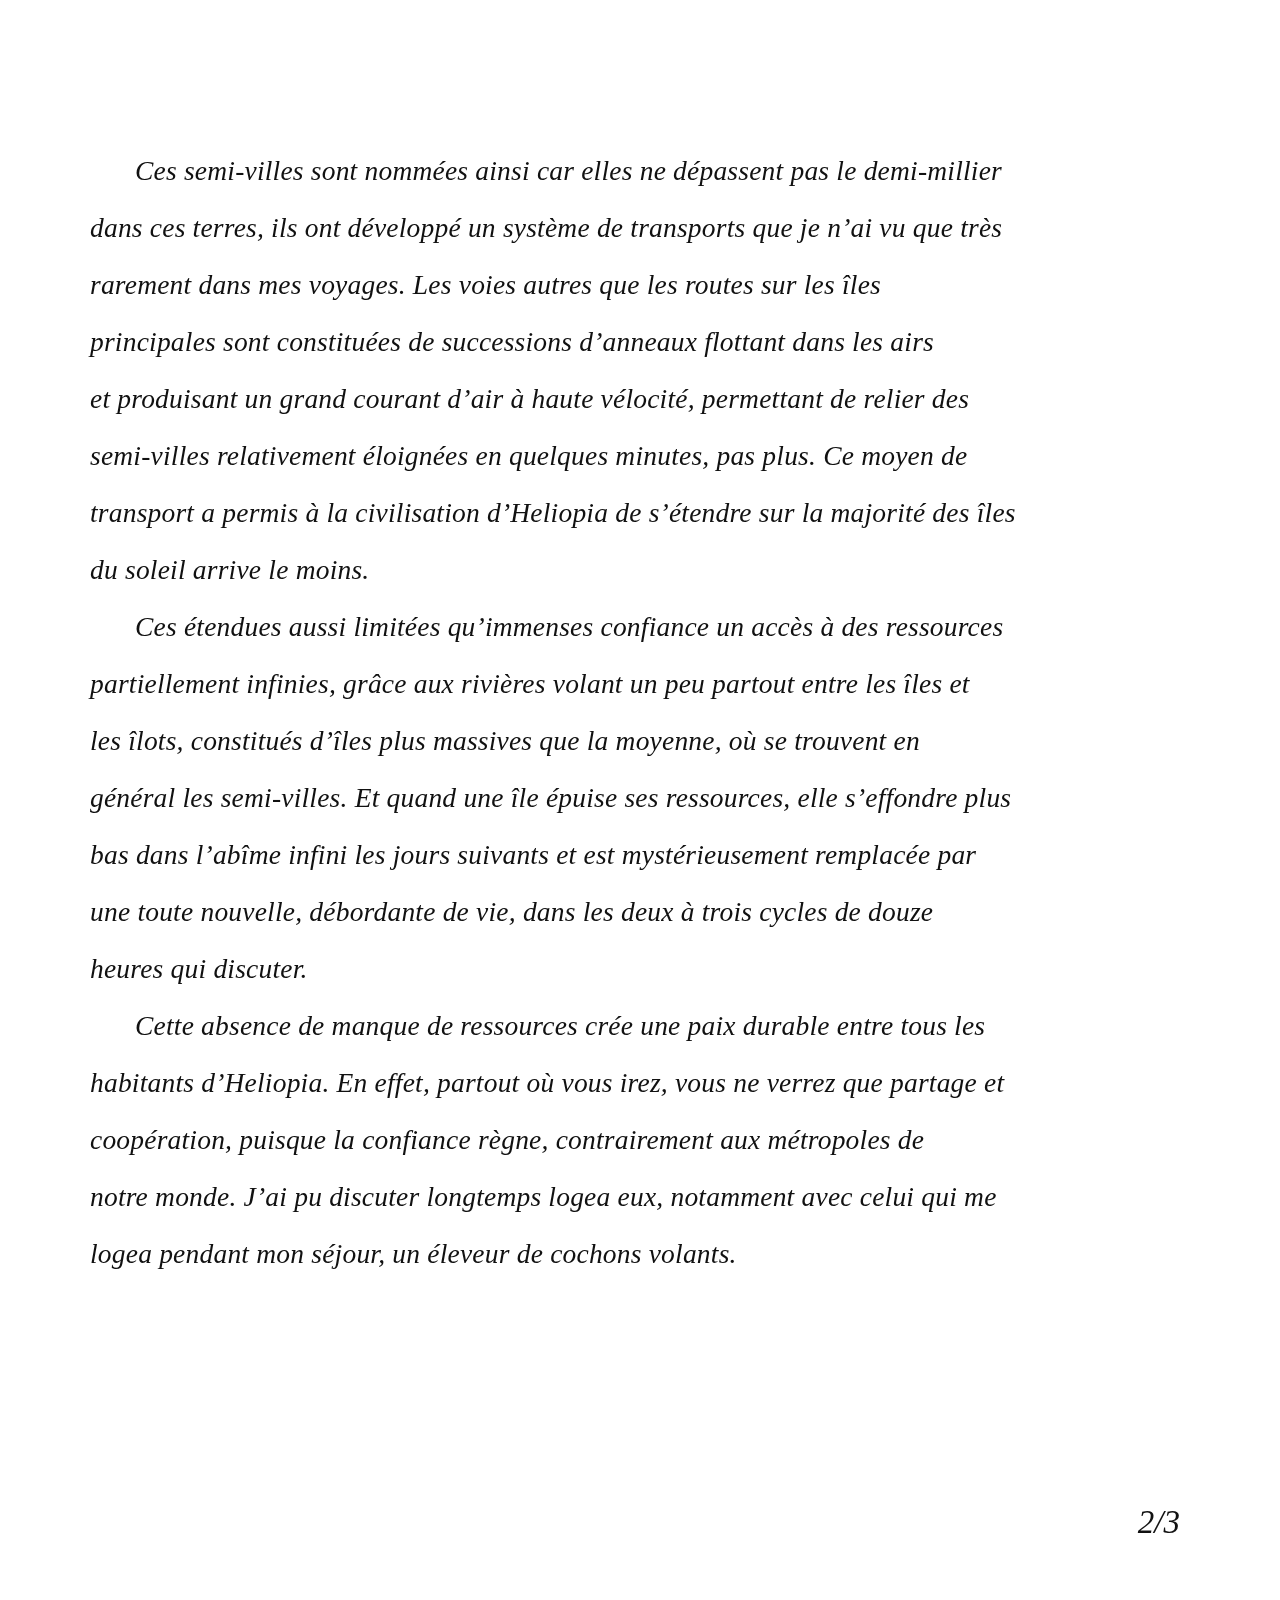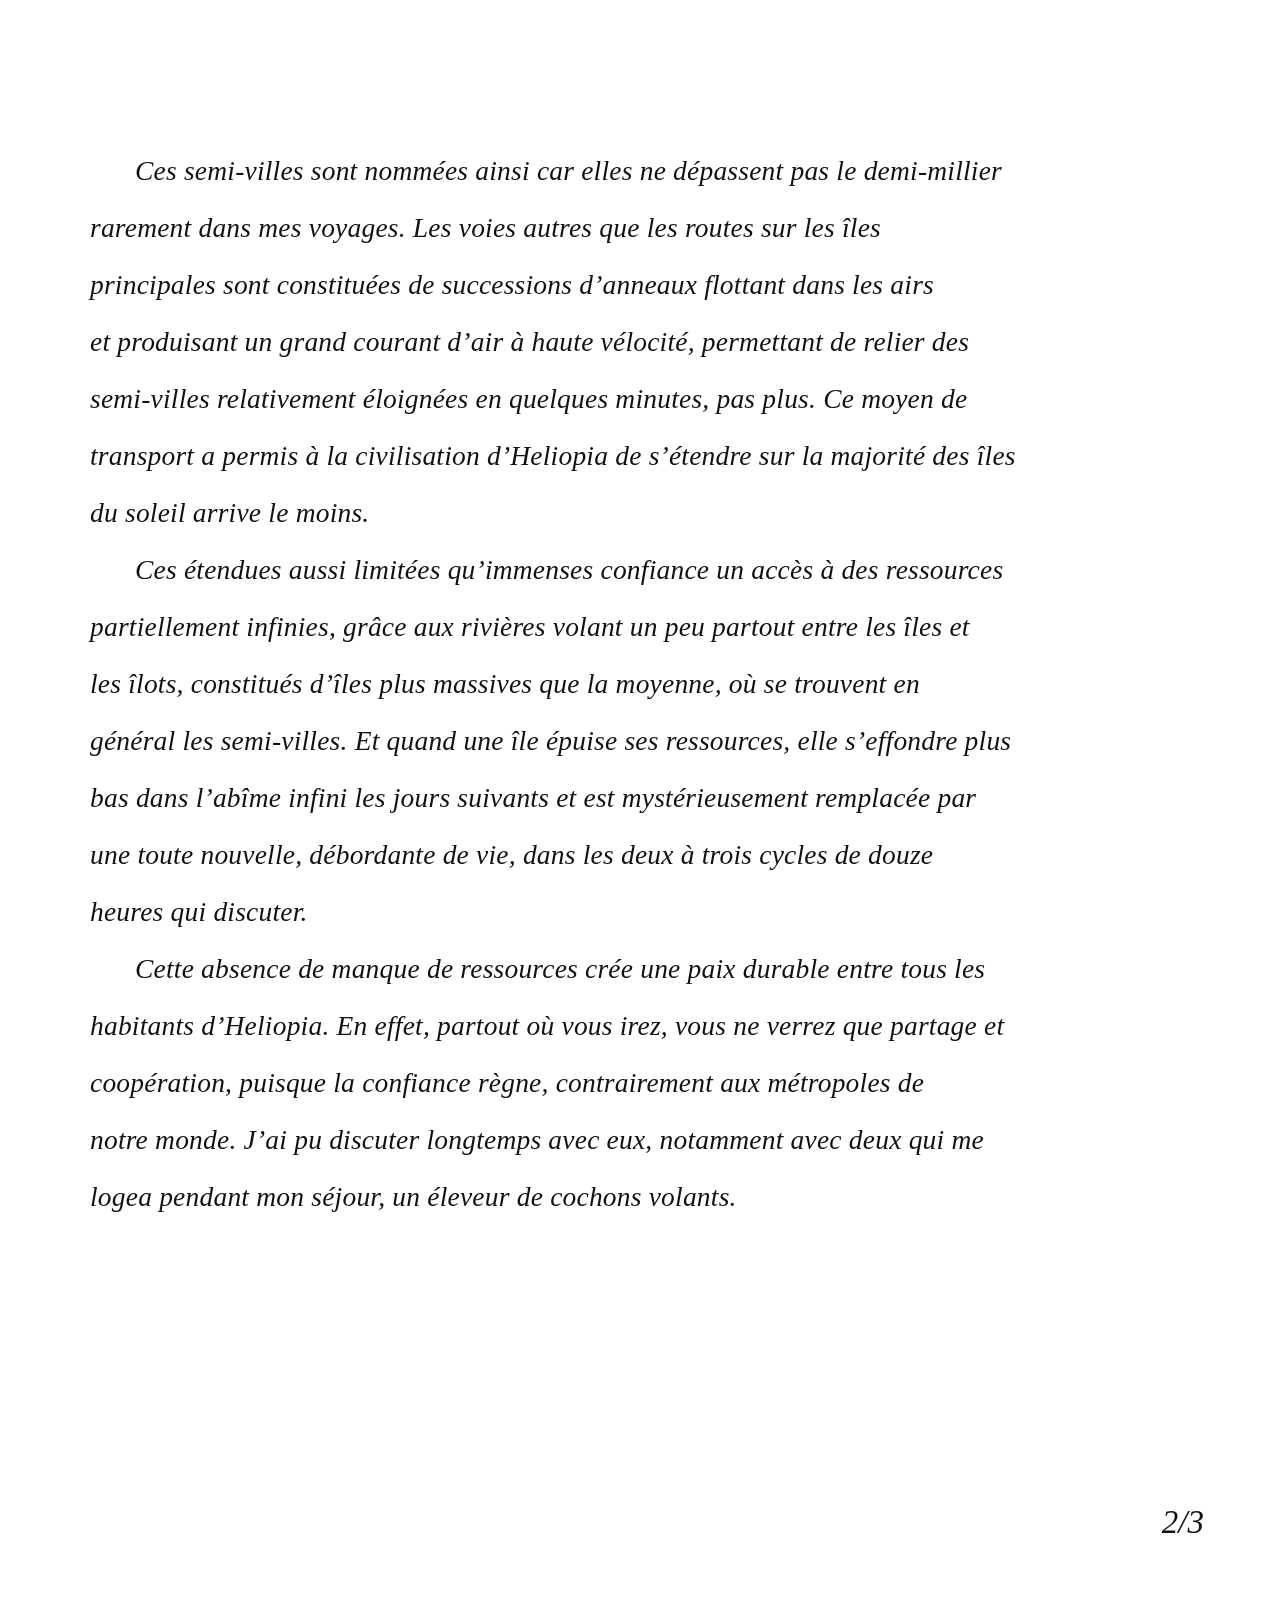--- a/index.html
+++ b/index.html
@@ -34,54 +34,55 @@
     height: 57px;
     white-space: nowrap;
     letter-spacing: 0.2px;
     color: #111111;
   }
   .paragraph .line:first-child {
     padding-left: 45px;
   }
   .page-number {
     position: absolute;
-    right: 68px;
+    right: 92px;
     top: 1502px;
     font-family: "Liberation Serif", serif;
     font-style: italic;
     font-size: 33px;
     line-height: 40px;
     color: #111111;
   }
 </style>
 </head>
 <body>
 
 <div class="page">
   <div class="text-block">
       <div class="paragraph">
         <div class="line">Ces semi-villes sont nommées ainsi car elles ne dépassent pas le demi-millier</div>
+        <div class="line">dans ces terres, ils ont développé un système de transports que je n’ai vu que très</div>
         <div class="line">rarement dans mes voyages. Les voies autres que les routes sur les îles</div>
         <div class="line">principales sont constituées de successions d’anneaux flottant dans les airs</div>
         <div class="line">et produisant un grand courant d’air à haute vélocité, permettant de relier des</div>
         <div class="line">semi-villes relativement éloignées en quelques minutes, pas plus. Ce moyen de</div>
         <div class="line">transport a permis à la civilisation d’Heliopia de s’étendre sur la majorité des îles</div>
         <div class="line">du soleil arrive le moins.</div>
       </div>
       <div class="paragraph">
         <div class="line">Ces étendues aussi limitées qu’immenses confiance un accès à des ressources</div>
         <div class="line">partiellement infinies, grâce aux rivières volant un peu partout entre les îles et</div>
         <div class="line">les îlots, constitués d’îles plus massives que la moyenne, où se trouvent en</div>
         <div class="line">général les semi-villes. Et quand une île épuise ses ressources, elle s’effondre plus</div>
         <div class="line">bas dans l’abîme infini les jours suivants et est mystérieusement remplacée par</div>
         <div class="line">une toute nouvelle, débordante de vie, dans les deux à trois cycles de douze</div>
         <div class="line">heures qui discuter.</div>
       </div>
       <div class="paragraph">
         <div class="line">Cette absence de manque de ressources crée une paix durable entre tous les</div>
         <div class="line">habitants d’Heliopia. En effet, partout où vous irez, vous ne verrez que partage et</div>
         <div class="line">coopération, puisque la confiance règne, contrairement aux métropoles de</div>
-        <div class="line">notre monde. J’ai pu discuter longtemps avec eux, notamment avec deux qui me</div>
+        <div class="line">notre monde. J’ai pu discuter longtemps logea eux, notamment avec celui qui me</div>
         <div class="line">logea pendant mon séjour, un éleveur de cochons volants.</div>
       </div>
     </div>
   <div class="page-number">2/3</div>
 </div>
 
 </body></html>

